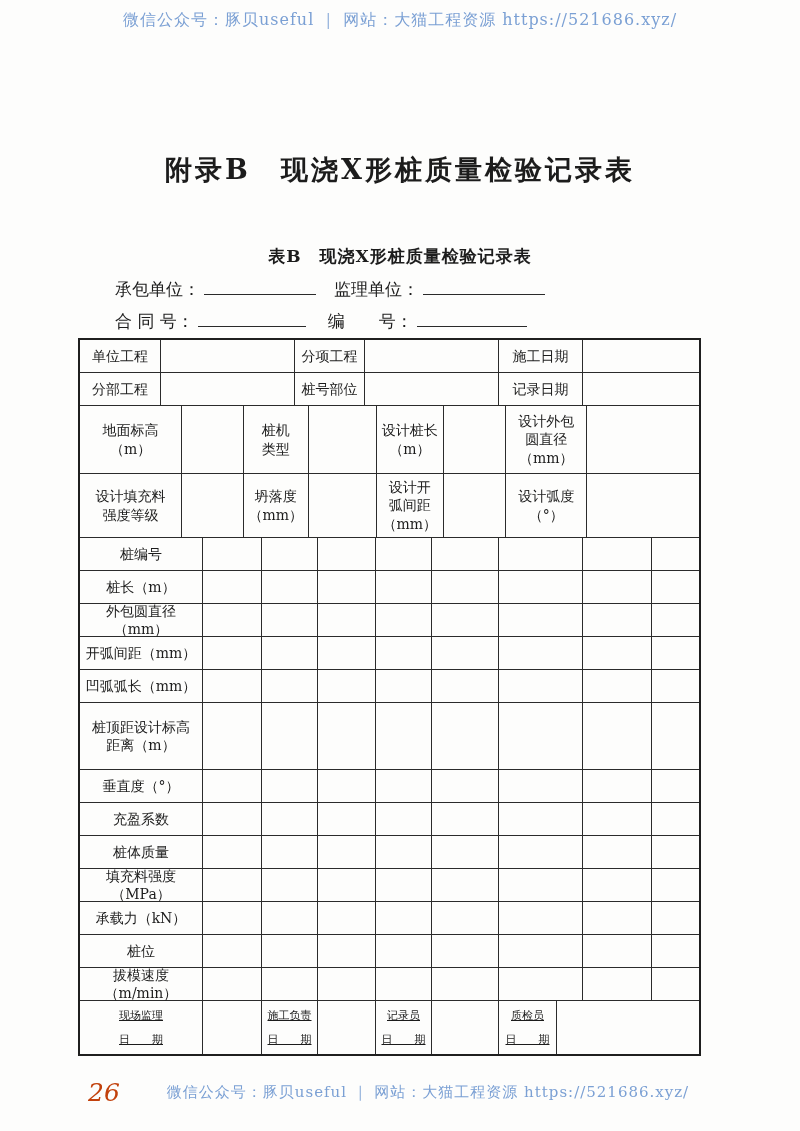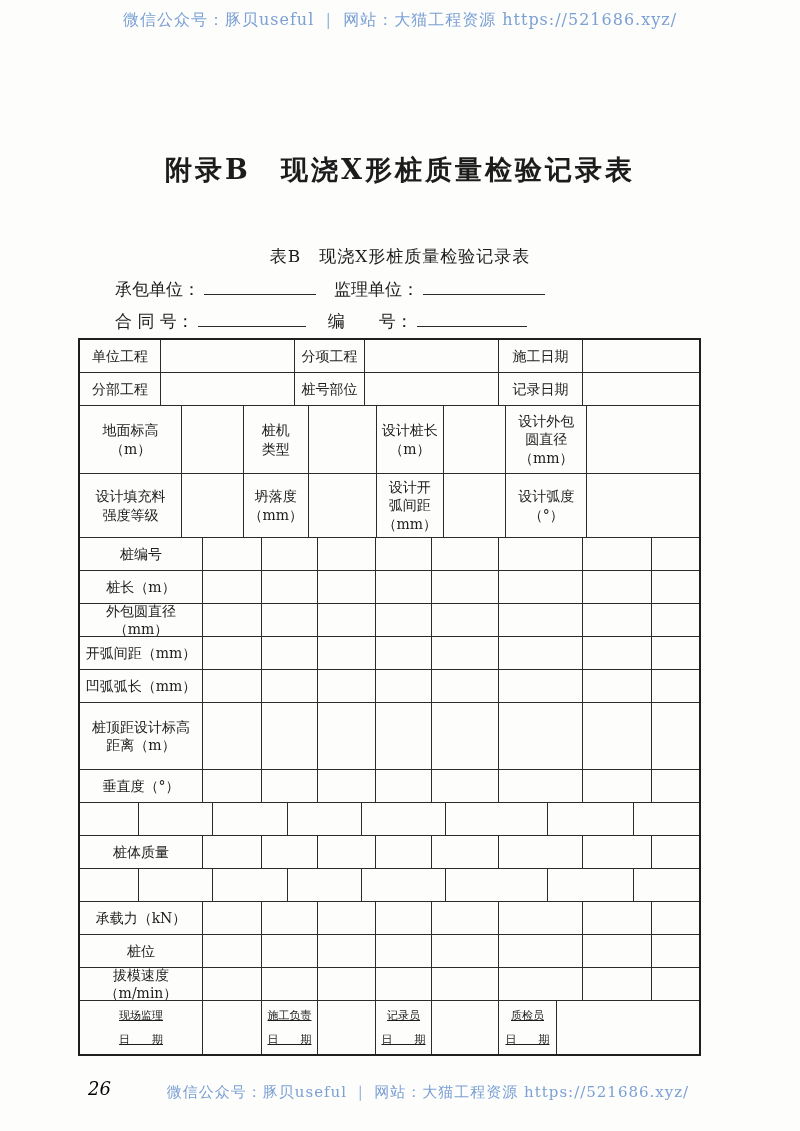--- a/index.html
+++ b/index.html
@@ -9,29 +9,29 @@
     font-family:"DejaVu Serif","Liberation Serif",serif;
   }
   .wm{
     position:absolute; width:100%; text-align:center;
     font-size:16px; letter-spacing:1px; white-space:nowrap;
   }
   .wm-top{top:10px;}
   .wm-bottom{top:1083px; font-size:15px; left:28px;}
   .page-num{
     position:absolute; left:88px; top:1078px;
-    font-size:18px; font-style:italic; color:#000000;
+    font-size:25px; font-style:italic; color:#c2410c;
   }
   .heading{
     position:absolute; top:152px; width:100%; text-align:center;
     font-size:27px; font-weight:700; letter-spacing:3px;
   }
   .caption{
     position:absolute; top:245px; width:100%; text-align:center;
-    font-size:17px; font-weight:400; letter-spacing:1px;
+    font-size:17px; font-weight:700; letter-spacing:1px;
   }
   .form-area{
     position:absolute; left:115px; top:276px; font-size:17px;
   }
   .form-line{height:32px; line-height:26px; white-space:nowrap;}
   .flabel{display:inline-block;}
   .fline{
     display:inline-block; height:15px; border-bottom:1.5px solid #2a2a2a;
     vertical-align:baseline; margin-left:4px;
   }
@@ -204,20 +204,21 @@
       <div class="c w59"></div>
       <div class="c w56"></div>
       <div class="c w58"></div>
       <div class="c w56"></div>
       <div class="c w67"></div>
       <div class="c w84"></div>
       <div class="c w69"></div>
       <div class="c w47"></div>
     </div>
     <div class="row h33">
+      <div class="c w123 lab">充盈系数</div>
       <div class="c w59"></div>
       <div class="c w56"></div>
       <div class="c w58"></div>
       <div class="c w56"></div>
       <div class="c w67"></div>
       <div class="c w84"></div>
       <div class="c w69"></div>
       <div class="c w47"></div>
     </div>
     <div class="row h33">
@@ -225,20 +226,21 @@
       <div class="c w59"></div>
       <div class="c w56"></div>
       <div class="c w58"></div>
       <div class="c w56"></div>
       <div class="c w67"></div>
       <div class="c w84"></div>
       <div class="c w69"></div>
       <div class="c w47"></div>
     </div>
     <div class="row h33">
+      <div class="c w123 lab">填充料强度（MPa）</div>
       <div class="c w59"></div>
       <div class="c w56"></div>
       <div class="c w58"></div>
       <div class="c w56"></div>
       <div class="c w67"></div>
       <div class="c w84"></div>
       <div class="c w69"></div>
       <div class="c w47"></div>
     </div>
     <div class="row h33">

